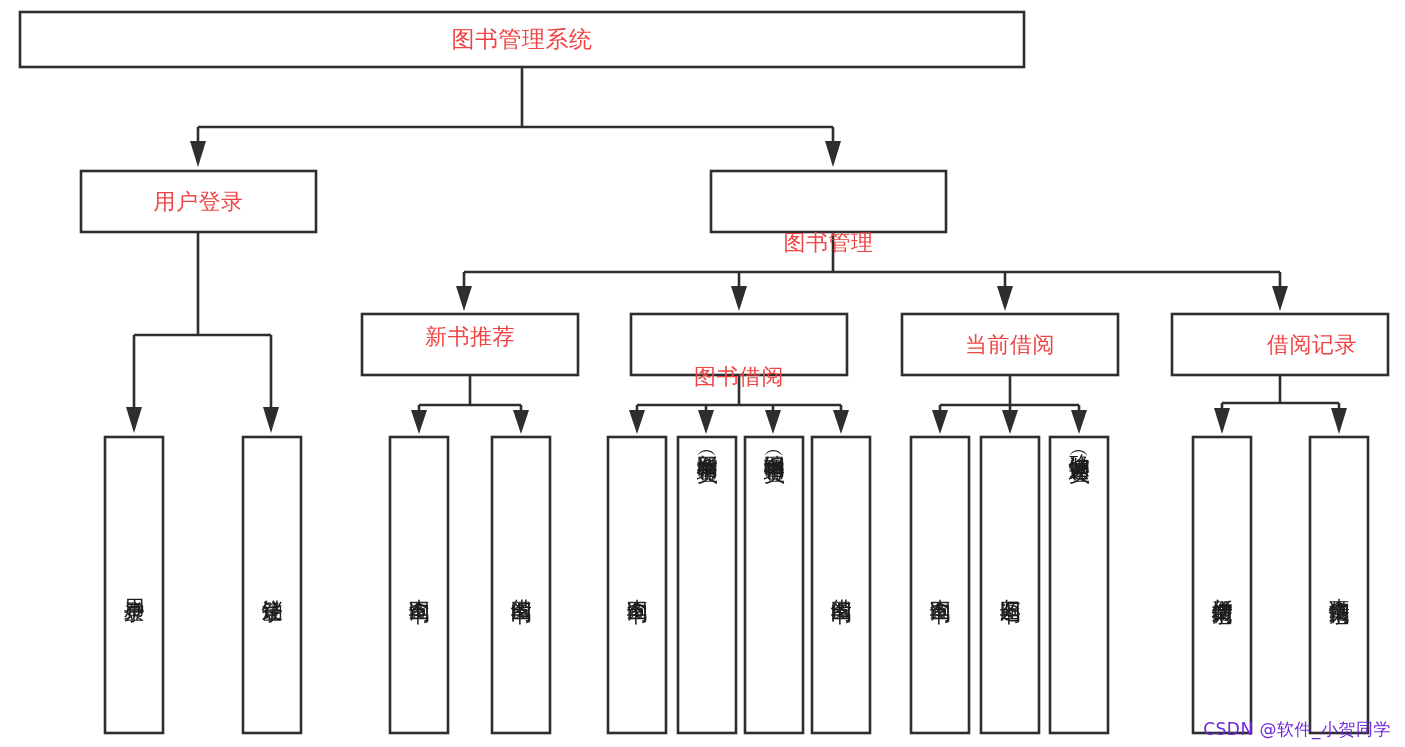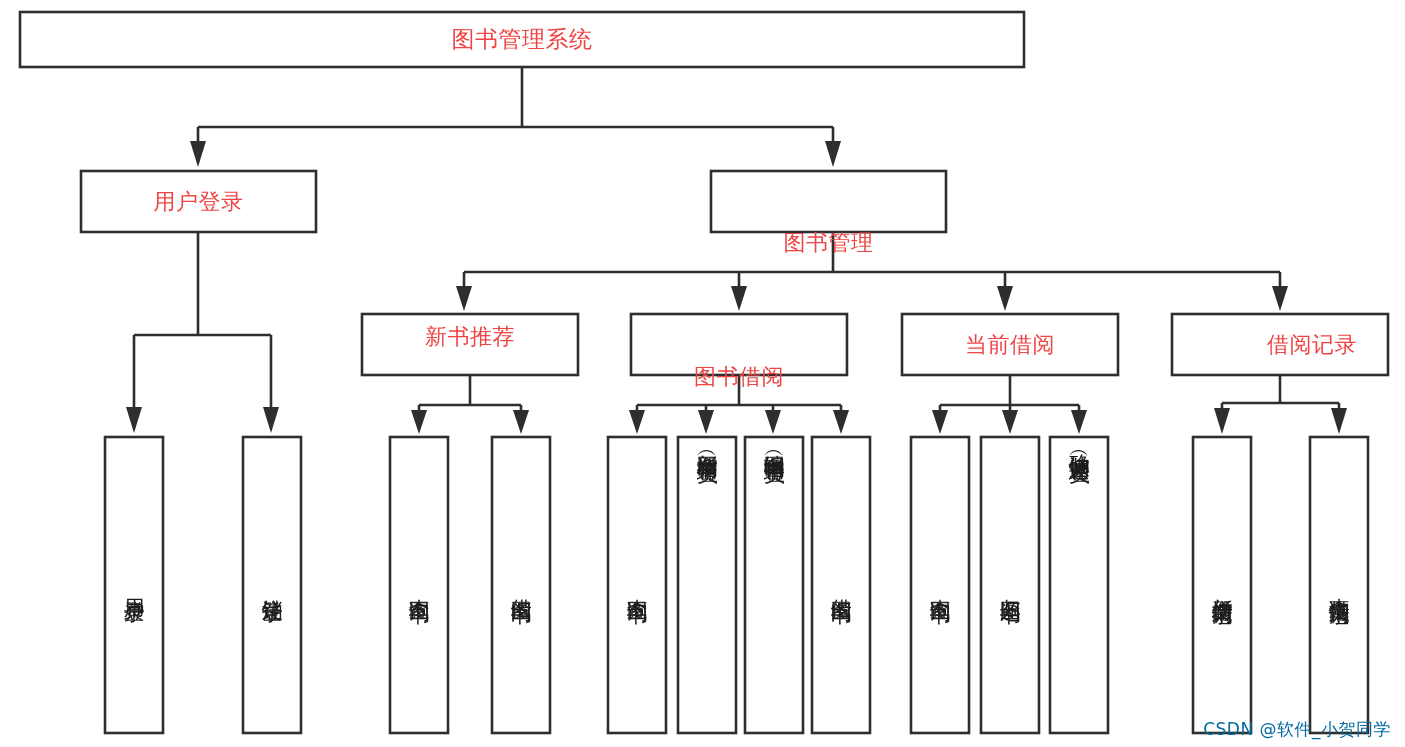--- a/index.html
+++ b/index.html
@@ -76,21 +76,21 @@
   }
   .title-text {
     font-size: 23px;
   }
   #watermark {
     position: absolute;
     right: 14px;
     bottom: 6px;
     font-family: "DejaVu Sans", "Liberation Sans", sans-serif;
     font-size: 17px;
-    color: #0369a1;
+    color: #6d28d9;
     letter-spacing: 0.5px;
     white-space: nowrap;
     pointer-events: none;
   }
 </style>
 </head>
 <body>
 
 <div id="diagram-root">
 

